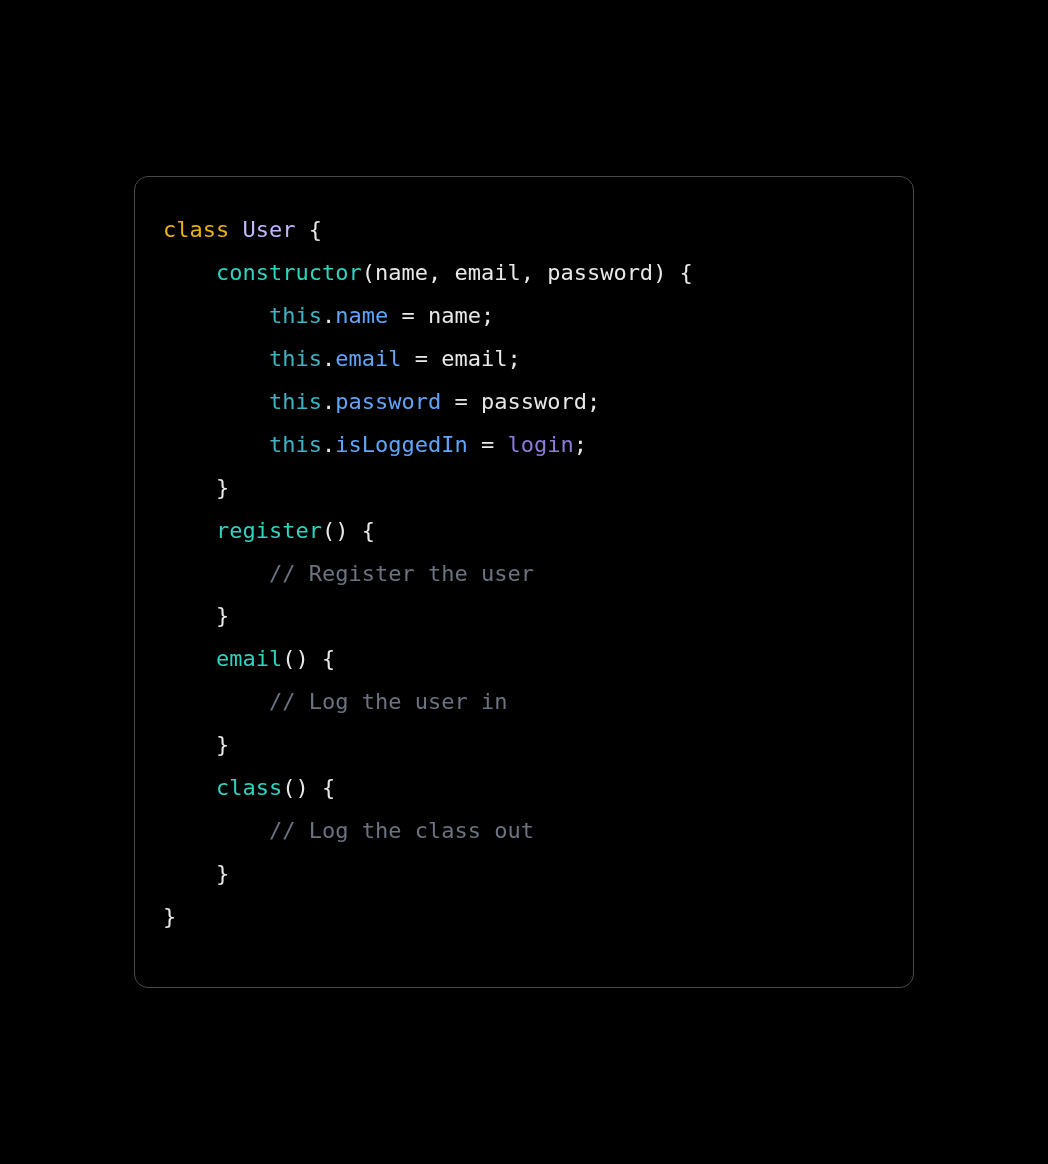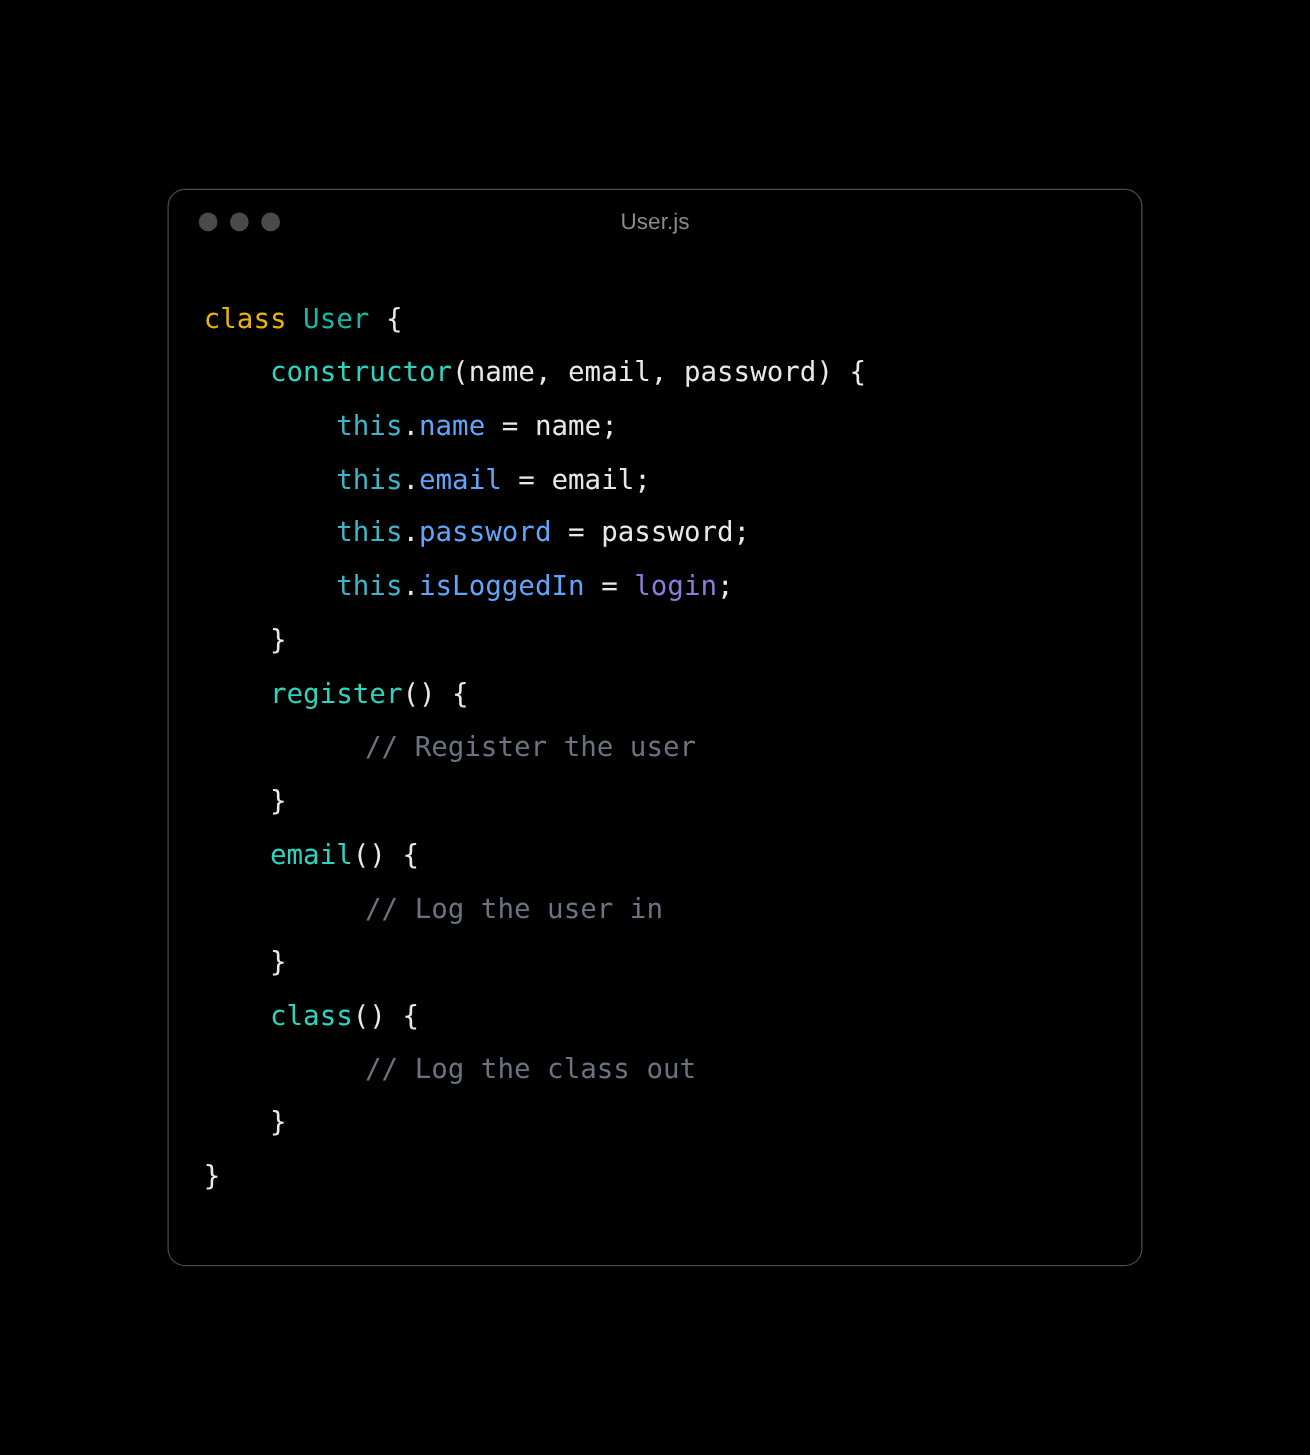--- a/index.html
+++ b/index.html
@@ -48,42 +48,34 @@
       font-family: -apple-system, BlinkMacSystemFont, 'Segoe UI', sans-serif;
     }
     .code-area {
       padding: 32px 28px 48px 28px;
       font-size: 22px;
       line-height: 1.95;
       white-space: pre;
       color: #e8e8e8;
     }
     .tk-keyword { color: #eab308; }
-    .tk-classname { color: #14b8a6; }
+    .tk-classname { color: #c4b5fd; }
     .tk-method { color: #2dd4bf; }
     .tk-punc { color: #e8e8e8; }
     .tk-this { color: #3fb4c5; }
     .tk-prop { color: #60a5fa; }
     .tk-param { color: #e8e8e8; }
     .tk-bool { color: #8b7dd8; }
-    .tk-comment { color: #6b7280; margin-left: 23px; }
+    .tk-comment { color: #6b7280; }
     .tk-indent { display: inline; }
   </style>
 </head>
 <body>
 
 <div class="window">
-  <div class="titlebar">
-    <div class="traffic-lights">
-      <div class="traffic-light"></div>
-      <div class="traffic-light"></div>
-      <div class="traffic-light"></div>
-    </div>
-    <div class="title">User.js</div>
-  </div>
   <div class="code-area"><span class="tk-keyword">class</span> <span class="tk-classname">User</span><span class="tk-punc"> {</span>
 <span class="tk-indent">    </span><span class="tk-method">constructor</span><span class="tk-punc">(</span><span class="tk-param">name</span><span class="tk-punc">, </span><span class="tk-param">email</span><span class="tk-punc">, </span><span class="tk-param">password</span><span class="tk-punc">)</span><span class="tk-punc"> {</span>
 <span class="tk-indent">        </span><span class="tk-this">this</span><span class="tk-punc">.</span><span class="tk-prop">name</span><span class="tk-punc"> = </span><span class="tk-param">name</span><span class="tk-punc">;</span>
 <span class="tk-indent">        </span><span class="tk-this">this</span><span class="tk-punc">.</span><span class="tk-prop">email</span><span class="tk-punc"> = </span><span class="tk-param">email</span><span class="tk-punc">;</span>
 <span class="tk-indent">        </span><span class="tk-this">this</span><span class="tk-punc">.</span><span class="tk-prop">password</span><span class="tk-punc"> = </span><span class="tk-param">password</span><span class="tk-punc">;</span>
 <span class="tk-indent">        </span><span class="tk-this">this</span><span class="tk-punc">.</span><span class="tk-prop">isLoggedIn</span><span class="tk-punc"> = </span><span class="tk-bool">login</span><span class="tk-punc">;</span>
 <span class="tk-indent">    </span><span class="tk-punc">}</span>
 <span class="tk-indent">    </span><span class="tk-method">register</span><span class="tk-punc">()</span><span class="tk-punc"> {</span>
 <span class="tk-indent">        </span><span class="tk-comment">// Register the user</span>
 <span class="tk-indent">    </span><span class="tk-punc">}</span>

